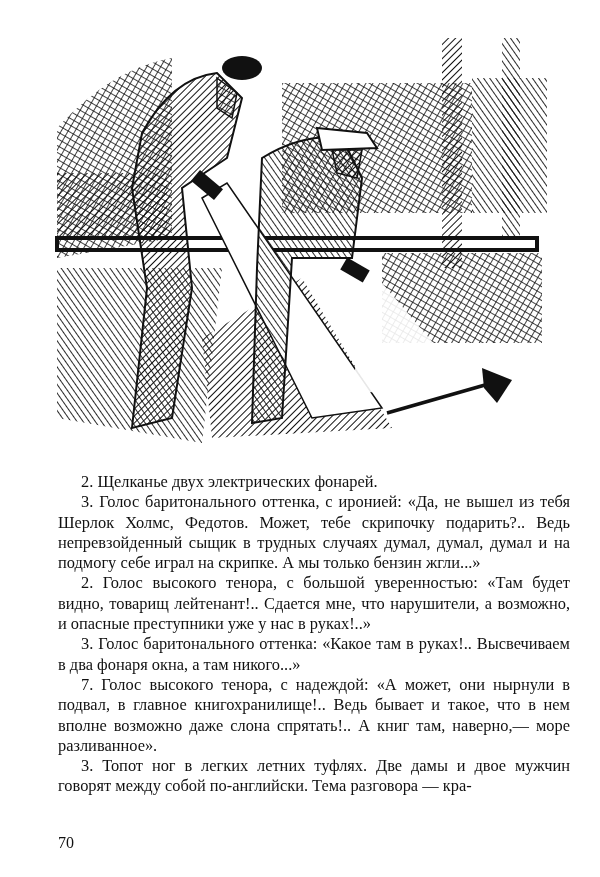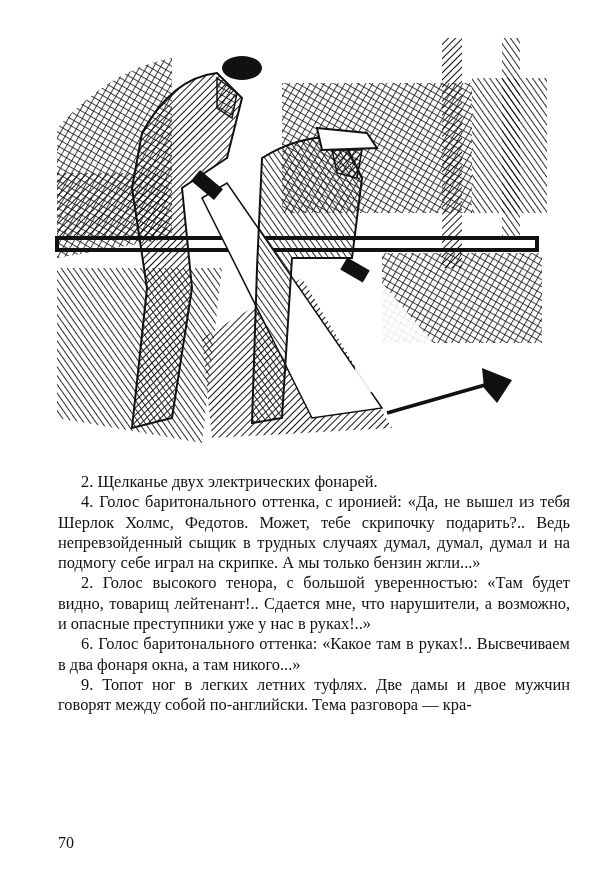--- a/index.html
+++ b/index.html
@@ -63,19 +63,20 @@
     <rect x="290" y="225" width="26" height="14" fill="#111" transform="rotate(30 303 232)"></rect>
     <path d="M315 240 L330 245 L420 350 L300 355 Z" fill="#fff" opacity="0.9"></path>
 
     <line x1="335" y1="375" x2="440" y2="345" stroke="#111" stroke-width="3.5"></line>
     <path d="M430 330 L460 342 L445 365 L432 350 Z" fill="#111"></path>
   </svg>
 </div>
 
 <div class="text-block">
   <p class="para">2. Щелканье двух электрических фонарей.</p>
-  <p class="para">4. Голос баритонального оттенка, с иронией: «Да, не вышел из тебя Шерлок Холмс, Федотов. Может, тебе скрипочку пода­рить?.. Ведь непревзойденный сыщик в трудных случаях думал, думал, думал и на подмогу себе играл на скрипке. А мы только бензин жгли...»</p>
+  <p class="para">3. Голос баритонального оттенка, с иронией: «Да, не вышел из тебя Шерлок Холмс, Федотов. Может, тебе скрипочку пода­рить?.. Ведь непревзойденный сыщик в трудных случаях думал, думал, думал и на подмогу себе играл на скрипке. А мы только бензин жгли...»</p>
   <p class="para">2. Голос высокого тенора, с большой уверенностью: «Там бу­дет видно, товарищ лейтенант!.. Сдается мне, что нарушители, а возможно, и опасные преступники уже у нас в руках!..»</p>
-  <p class="para">6. Голос баритонального оттенка: «Какое там в руках!.. Вы­свечиваем в два фонаря окна, а там никого...»</p>
-  <p class="para">9. Топот ног в легких летних туфлях. Две дамы и двое муж­чин говорят между собой по-английски. Тема разговора — кра-</p>
+  <p class="para">3. Голос баритонального оттенка: «Какое там в руках!.. Вы­свечиваем в два фонаря окна, а там никого...»</p>
+  <p class="para">7. Голос высокого тенора, с надеждой: «А может, они нырнули в подвал, в главное книгохранилище!.. Ведь бывает и такое, что в нем вполне возможно даже слона спрятать!.. А книг там, наверно,— море разливанное».</p>
+  <p class="para">3. Топот ног в легких летних туфлях. Две дамы и двое муж­чин говорят между собой по-английски. Тема разговора — кра-</p>
 </div>
 
 <div class="page-number">70</div>
 
 </body></html>

